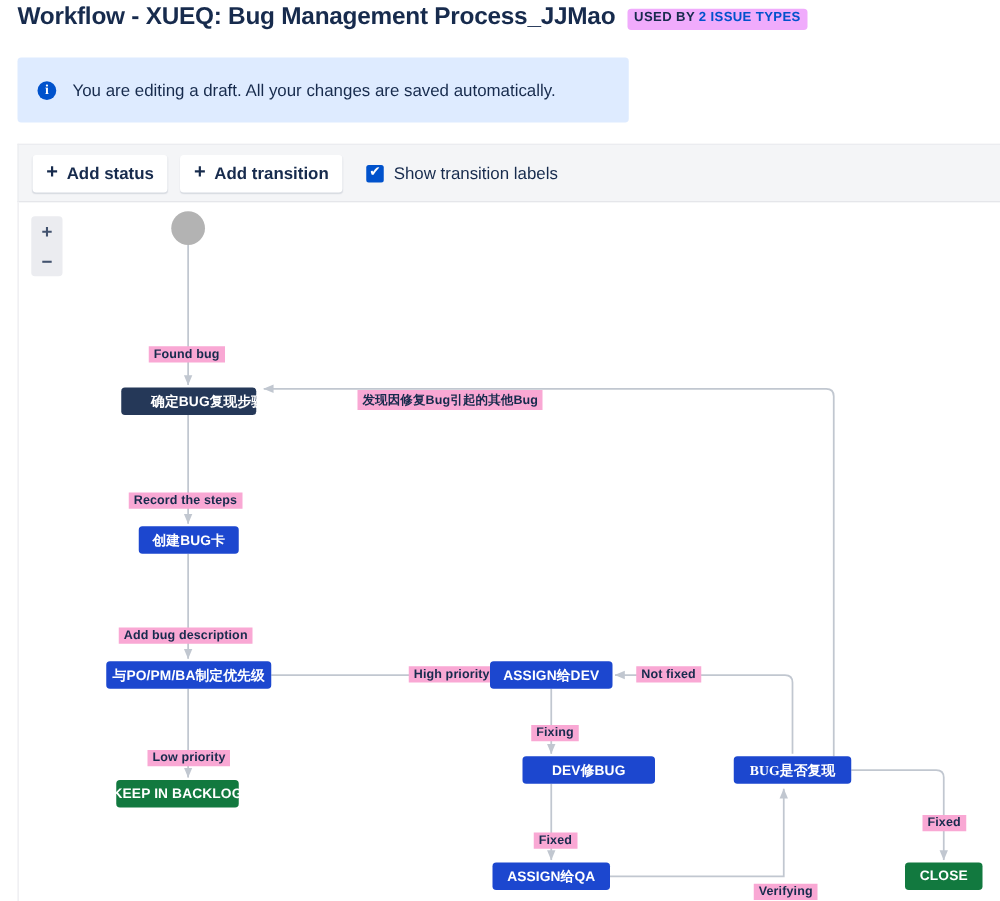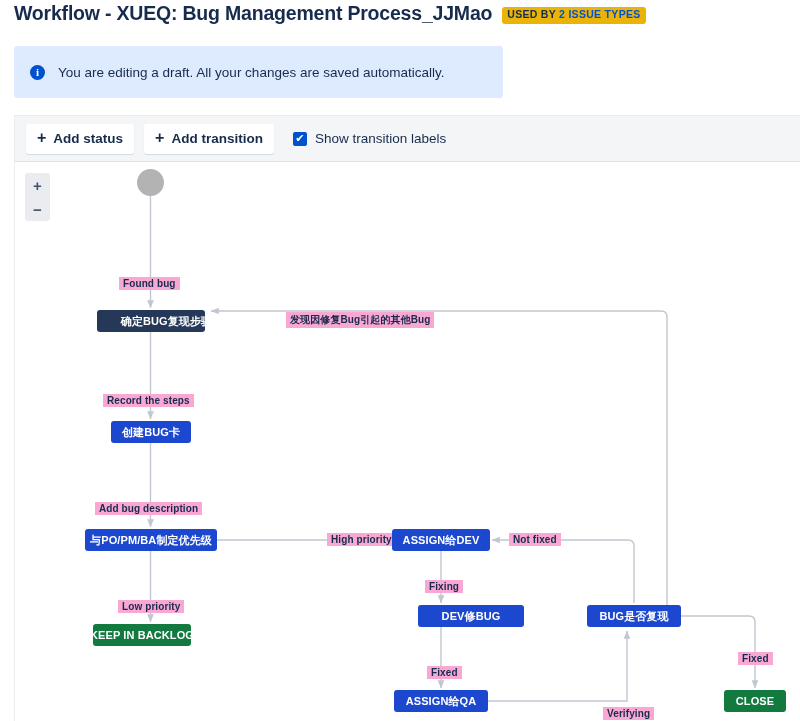--- a/index.html
+++ b/index.html
@@ -16,21 +16,21 @@
   
   .header-row {
     position: absolute; left: 14px; top: 2px;
     display: flex; align-items: center; gap: 10px;
   }
   .page-title {
     font-size: 19.5px; font-weight: bold; letter-spacing: -0.2px;
     color: #172b4d; white-space: nowrap;
   }
   .badge {
-    background: #eab308; border-radius: 3px;
+    background: #f0abfc; border-radius: 3px;
     padding: 2px 5px 3px 5px;
     font-size: 10.5px; font-weight: bold; letter-spacing: 0.3px;
     white-space: nowrap; line-height: 1.1;
     display: flex; align-items: center; gap: 3px;
     position: relative; top: 2px;
   }
   .badge-link { color: #0052cc; }
 
   
   .banner {
@@ -202,21 +202,21 @@
     <div class="node n-blue" style="left:70px; top:367px; width:132px;">与PO/PM/BA制定优先级</div>
 
     <div class="node n-green" style="left:78px; top:462px; width:98px;">KEEP IN BACKLOG</div>
 
     <div class="node n-blue" style="left:377px; top:367px; width:98px;">ASSIGN给DEV</div>
 
     <div class="node n-blue" style="left:403px; top:443px; width:106px;">DEV修BUG</div>
 
     <div class="node n-blue" style="left:379px; top:528px; width:94px;">ASSIGN给QA</div>
 
-    <div class="node n-blue" style="left:572px; top:443px; width:94px;">BUG是否复现</div>
+    <div class="node n-blue" style="left:572px; top:443px; width:94px;font-family:Liberation Serif, serif;">BUG是否复现</div>
 
     <div class="node n-green" style="left:709px; top:528px; width:62px;">CLOSE</div>
 
     <div class="edge-label" style="left:104px; top:115px;">Found bug</div>
     <div class="edge-label" style="left:88px; top:232px;">Record the steps</div>
     <div class="edge-label" style="left:80px; top:340px;">Add bug description</div>
     <div class="edge-label" style="left:103px; top:438px;">Low priority</div>
     <div class="edge-label" style="left:312px; top:371px;">High priority</div>
     <div class="edge-label" style="left:494px; top:371px;">Not fixed</div>
     <div class="edge-label" style="left:410px; top:418px;">Fixing</div>

